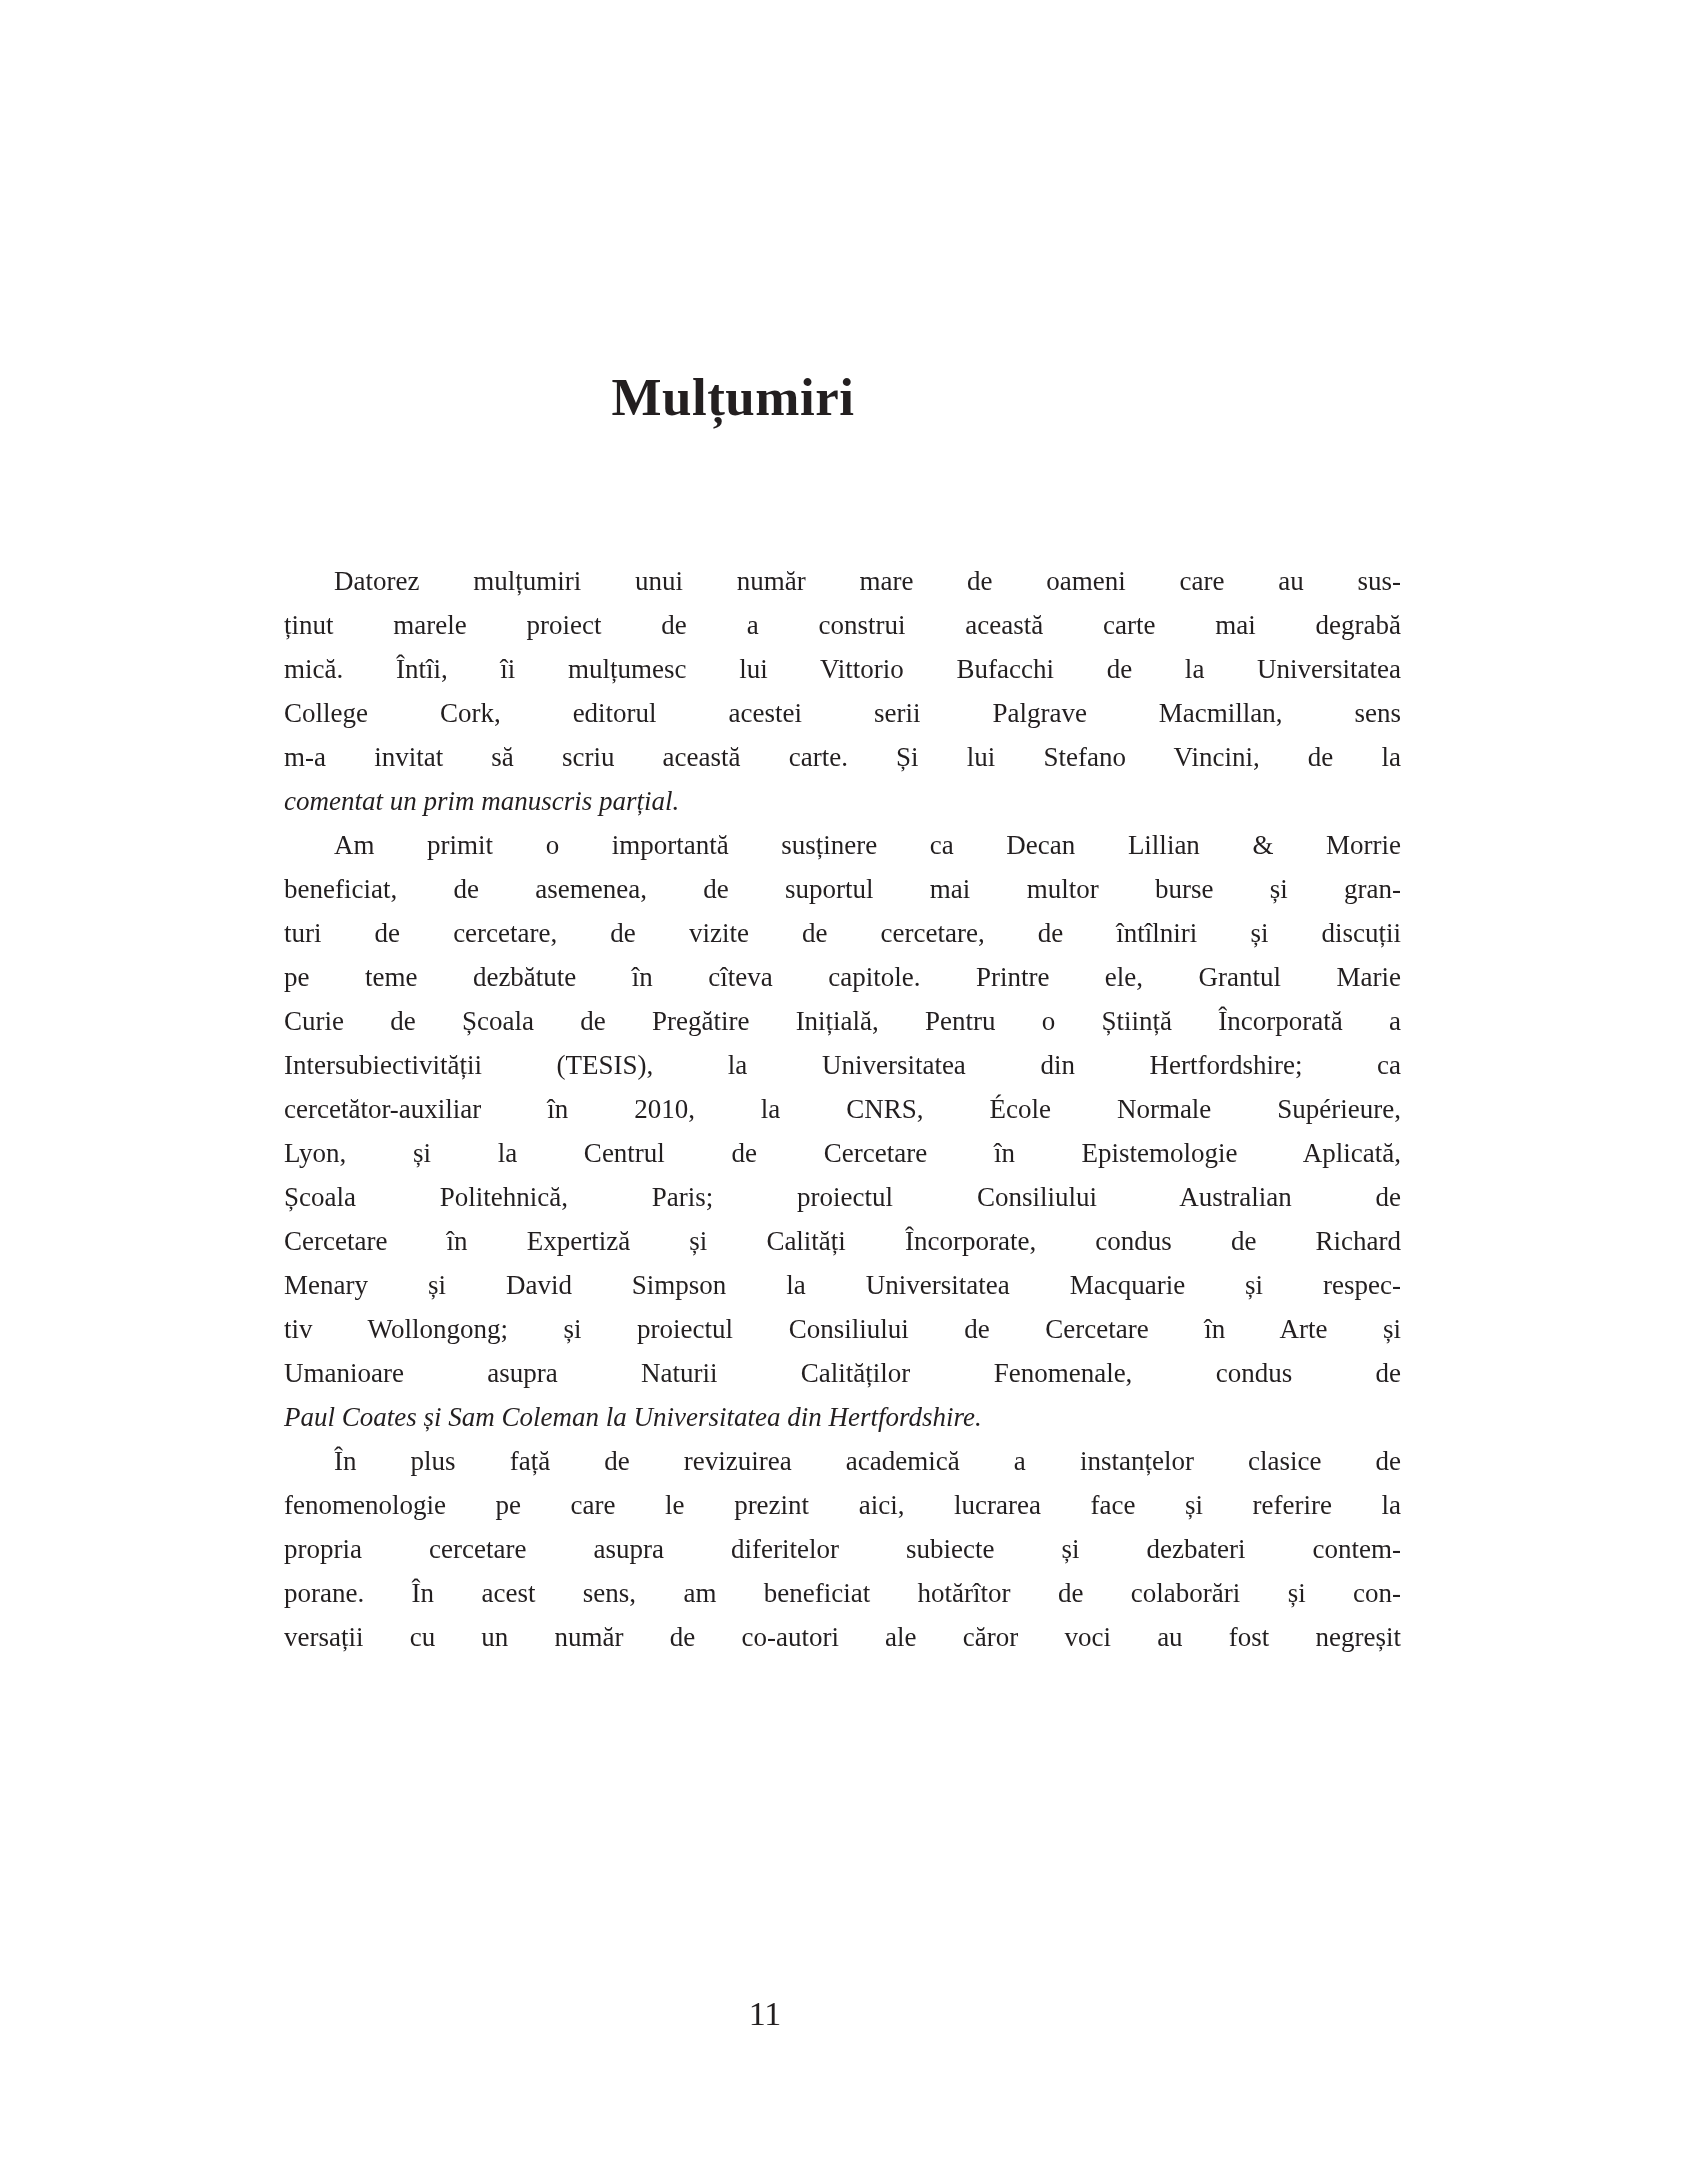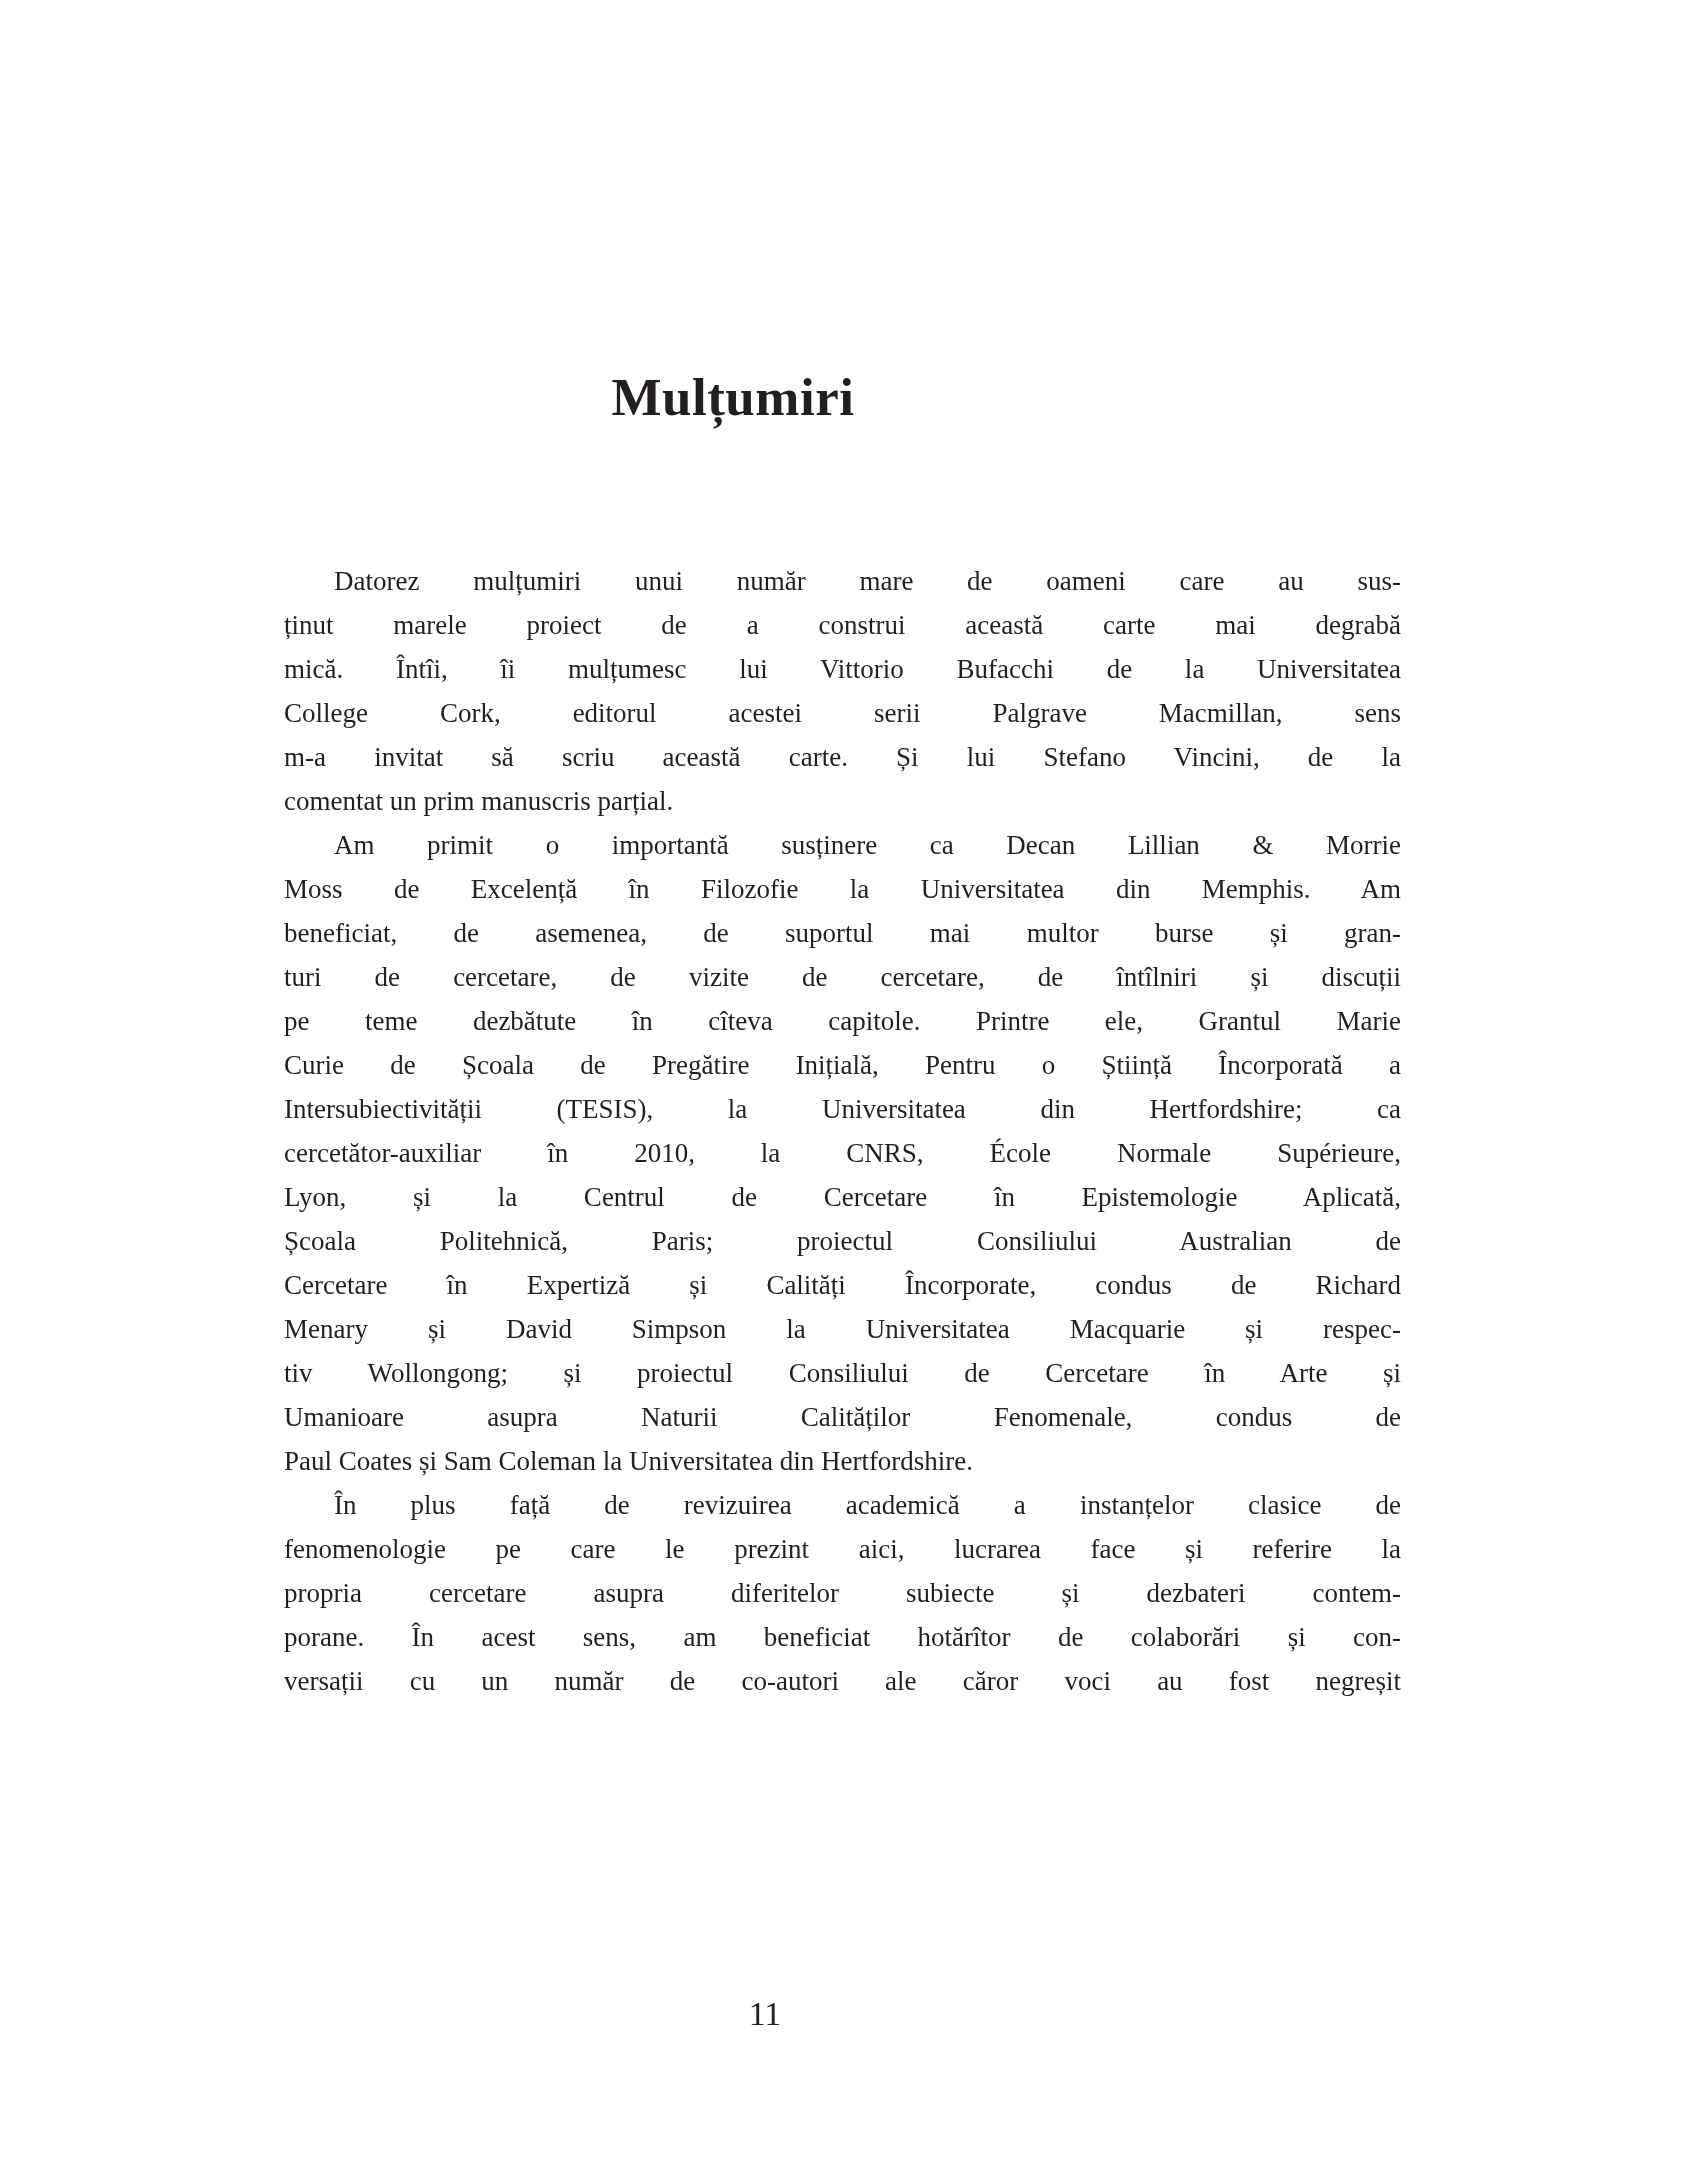--- a/index.html
+++ b/index.html
@@ -37,20 +37,21 @@
       height: 44px;
       line-height: 44px;
       font-size: 27px;
       text-align: justify;
       text-align-last: justify;
       white-space: nowrap;
       overflow: visible;
     }
     .line.last {
       text-align-last: left;
+      font-style: italic;
     }
     .line.indent {
       padding-left: 50px;
     }
     .page-number {
       position: absolute;
       left: 0;
       width: 1530px;
       top: 1992px;
       text-align: center;
@@ -69,21 +70,20 @@
     <span class="line indent">Datorez mulțumiri unui număr mare de oameni care au sus-</span>
     <span class="line">ținut marele proiect de a construi această carte mai degrabă</span>
     <span class="line">mică. Întîi, îi mulțumesc lui Vittorio Bufacchi de la Universitatea</span>
     <span class="line">College Cork, editorul acestei serii Palgrave Macmillan, sens</span>
     <span class="line">m-a invitat să scriu această carte. Și lui Stefano Vincini, de la</span>
     <span class="line last">comentat un prim manuscris parțial.</span>
   </div>
 
   <div>
     <span class="line indent">Am primit o importantă susținere ca Decan Lillian &amp; Morrie</span>
-    <span class="line">Moss de Excelență în Filozofie la Universitatea din Memphis. Am</span>
     <span class="line">beneficiat, de asemenea, de suportul mai multor burse și gran-</span>
     <span class="line">turi de cercetare, de vizite de cercetare, de întîlniri și discuții</span>
     <span class="line">pe teme dezbătute în cîteva capitole. Printre ele, Grantul Marie</span>
     <span class="line">Curie de Școala de Pregătire Inițială, Pentru o Știință Încorporată a</span>
     <span class="line">Intersubiectivității (TESIS), la Universitatea din Hertfordshire; ca</span>
     <span class="line">cercetător-auxiliar în 2010, la CNRS, École Normale Supérieure,</span>
     <span class="line">Lyon, și la Centrul de Cercetare în Epistemologie Aplicată,</span>
     <span class="line">Școala Politehnică, Paris; proiectul Consiliului Australian de</span>
     <span class="line">Cercetare în Expertiză și Calități Încorporate, condus de Richard</span>
     <span class="line">Menary și David Simpson la Universitatea Macquarie și respec-</span>

